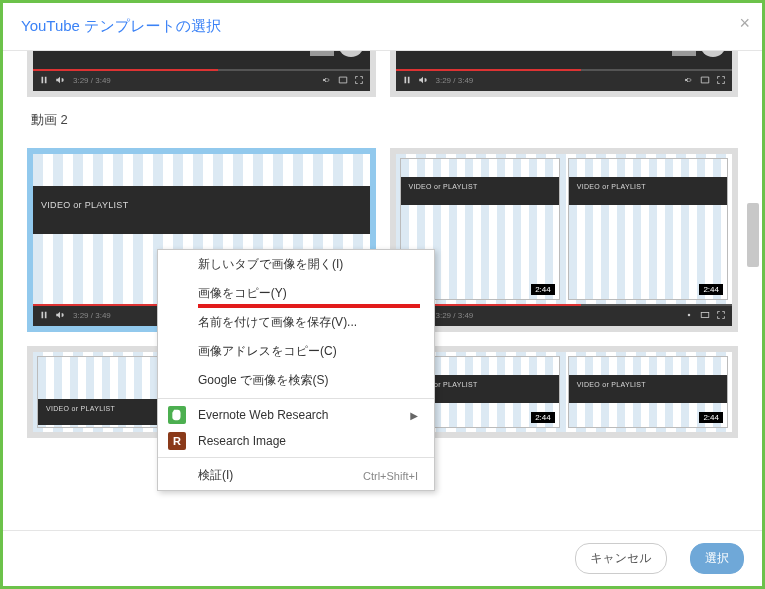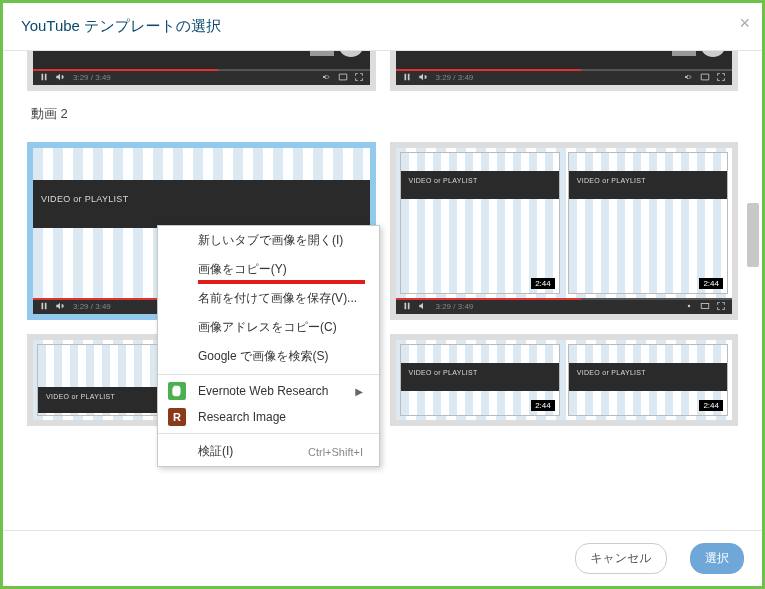--- a/index.html
+++ b/index.html
@@ -1,51 +1,51 @@
 <!DOCTYPE html>
 <html><head>
 <meta charset="utf-8">
 <style>
 * { box-sizing: border-box; margin: 0; padding: 0; }
 body { font-family: "Meiryo", "Hiragino Kaku Gothic Pro", sans-serif; background: #fff; width: 765px; height: 589px; overflow: hidden; border: 3px solid #6cc24a; position: relative; }
 .modal { position: absolute; top: 0; left: 0; right: 0; bottom: 0; background: #fff; }
 .modal-header { padding: 14px 18px; border-bottom: 1px solid #e5e5e5; position: relative; }
-.modal-title { font-size: 15px; color: #0c4a6e; font-weight: normal; }
+.modal-title { font-size: 15px; color: #3b82f6; font-weight: normal; }
 .close-btn { position: absolute; right: 12px; top: 10px; font-size: 18px; color: #aaa; cursor: pointer; background: none; border: none; }
 .modal-body { padding: 0 24px 0 24px; height: 450px; overflow-y: scroll; position: relative; }
 .section-label { font-size: 13px; color: #444; margin: 10px 4px 19px 4px; }
 .row { display: flex; gap: 14px; margin-bottom: 14px; }
 .thumb-wrap { flex: 1; border: 6px solid #ddd; background: #fff; position: relative; }
 .thumb-wrap.selected { border: 6px solid #92c9ed; }
 .thumb { position: relative; background: repeating-linear-gradient(90deg,#dce9f3 0 10px,#fff 10px 20px); height: 150px; overflow: hidden; }
 .thumb.short { height: 40px; }
 .thumb.grid { display: flex; gap: 8px; padding: 4px; }
 .mini { flex: 1; position: relative; background: repeating-linear-gradient(90deg,#dce9f3 0 8px,#fff 8px 16px); border: 1px solid #bbb; }
 .black-band { position: absolute; left: 0; right: 0; background: #2a2a2a; }
 .black-band.bottom { bottom: 0; height: 22px; }
 .black-band.mid { top: 32px; height: 48px; }
 .black-band.mini-mid { top: 18px; height: 28px; bottom: auto; }
 .vop { position: absolute; left: 8px; color: #d9d9d9; font-size: 8px; font-weight: normal; letter-spacing: 0.3px; }
 .vop.big { top: 46px; font-size: 9px; }
 .vop.small { top: 24px; font-size: 7px; }
 .duration { position: absolute; right: 4px; bottom: 4px; background: #000; color: #fff; font-size: 8px; padding: 1px 4px; }
-.controls { background: #2e2e2e; height: 16px; display: flex; align-items: center; padding: 0 6px; gap: 6px; position: relative; }
+.controls { background: #2e2e2e; height: 22px; display: flex; align-items: center; padding: 0 6px; gap: 6px; position: relative; }
 .controls .progress { position: absolute; top: 0; left: 0; right: 0; height: 2px; background: #555; }
 .controls .progress::before { content: ''; position: absolute; left: 0; top: 0; height: 2px; width: 55%; background: #d33; }
 .ci { color: #ccc; font-size: 9px; display: flex; align-items: center; }
 .ci svg { width: 10px; height: 10px; fill: #ccc; }
 .time { color: #888; font-size: 8px; margin-left: 2px; }
 .spacer { flex: 1; }
 .topright { position: absolute; right: 6px; top: -12px; display: flex; gap: 4px; align-items: center; }
 .graybox { width: 24px; height: 24px; background: #999; display: flex; align-items: center; justify-content: center; }
 .circ { width: 26px; height: 26px; border-radius: 50%; background: #ccc; }
 .modal-footer { position: absolute; bottom: 0; left: 0; right: 0; padding: 12px 18px; text-align: right; border-top: 1px solid #e5e5e5; background: #fff; }
 .btn { display: inline-block; padding: 6px 14px; font-size: 12px; border: 1px solid #ccc; background: #fff; color: #555; margin-left: 6px; cursor: pointer; border-radius: 14px; }
 .btn.primary { background: #6fa8d8; border-color: #6fa8d8; color: #fff; margin-left: 19px; }
-.context-menu { position: absolute; left: 154px; top: 222px; width: 223px; background: #fff; border: 1px solid #c8c8c8; box-shadow: 2px 2px 6px rgba(0,0,0,0.2); z-index: 100; font-size: 12px; color: #333; }
+.context-menu { position: absolute; left: 154px; top: 246px; width: 278px; background: #fff; border: 1px solid #c8c8c8; box-shadow: 2px 2px 6px rgba(0,0,0,0.2); z-index: 100; font-size: 12px; color: #333; }
 .ctx-item { padding: 6px 16px 6px 40px; position: relative; cursor: default; display: flex; justify-content: space-between; align-items: center; }
 .ctx-sep { height: 1px; background: #e0e0e0; margin: 3px 0; }
 .ctx-icon { position: absolute; left: 10px; top: 4px; width: 18px; height: 18px; display: flex; align-items: center; justify-content: center; font-size: 11px; font-weight: bold; color: #fff; border-radius: 2px; }
 .ctx-icon.ev { background: #4caf50; }
 .ctx-icon.ri { background: #8a3a1a; }
 .ctx-arrow { color: #666; font-size: 10px; }
 .ctx-short { color: #888; font-size: 11px; margin-left: 12px; }
 .redline { position: absolute; left: 40px; right: 14px; top: 54px; height: 4px; background: #e21b1b; }
 .scrollbar-thumb { position: absolute; right: 3px; top: 200px; width: 12px; height: 64px; background: #c8c8c8; border-radius: 2px; }
 </style>

